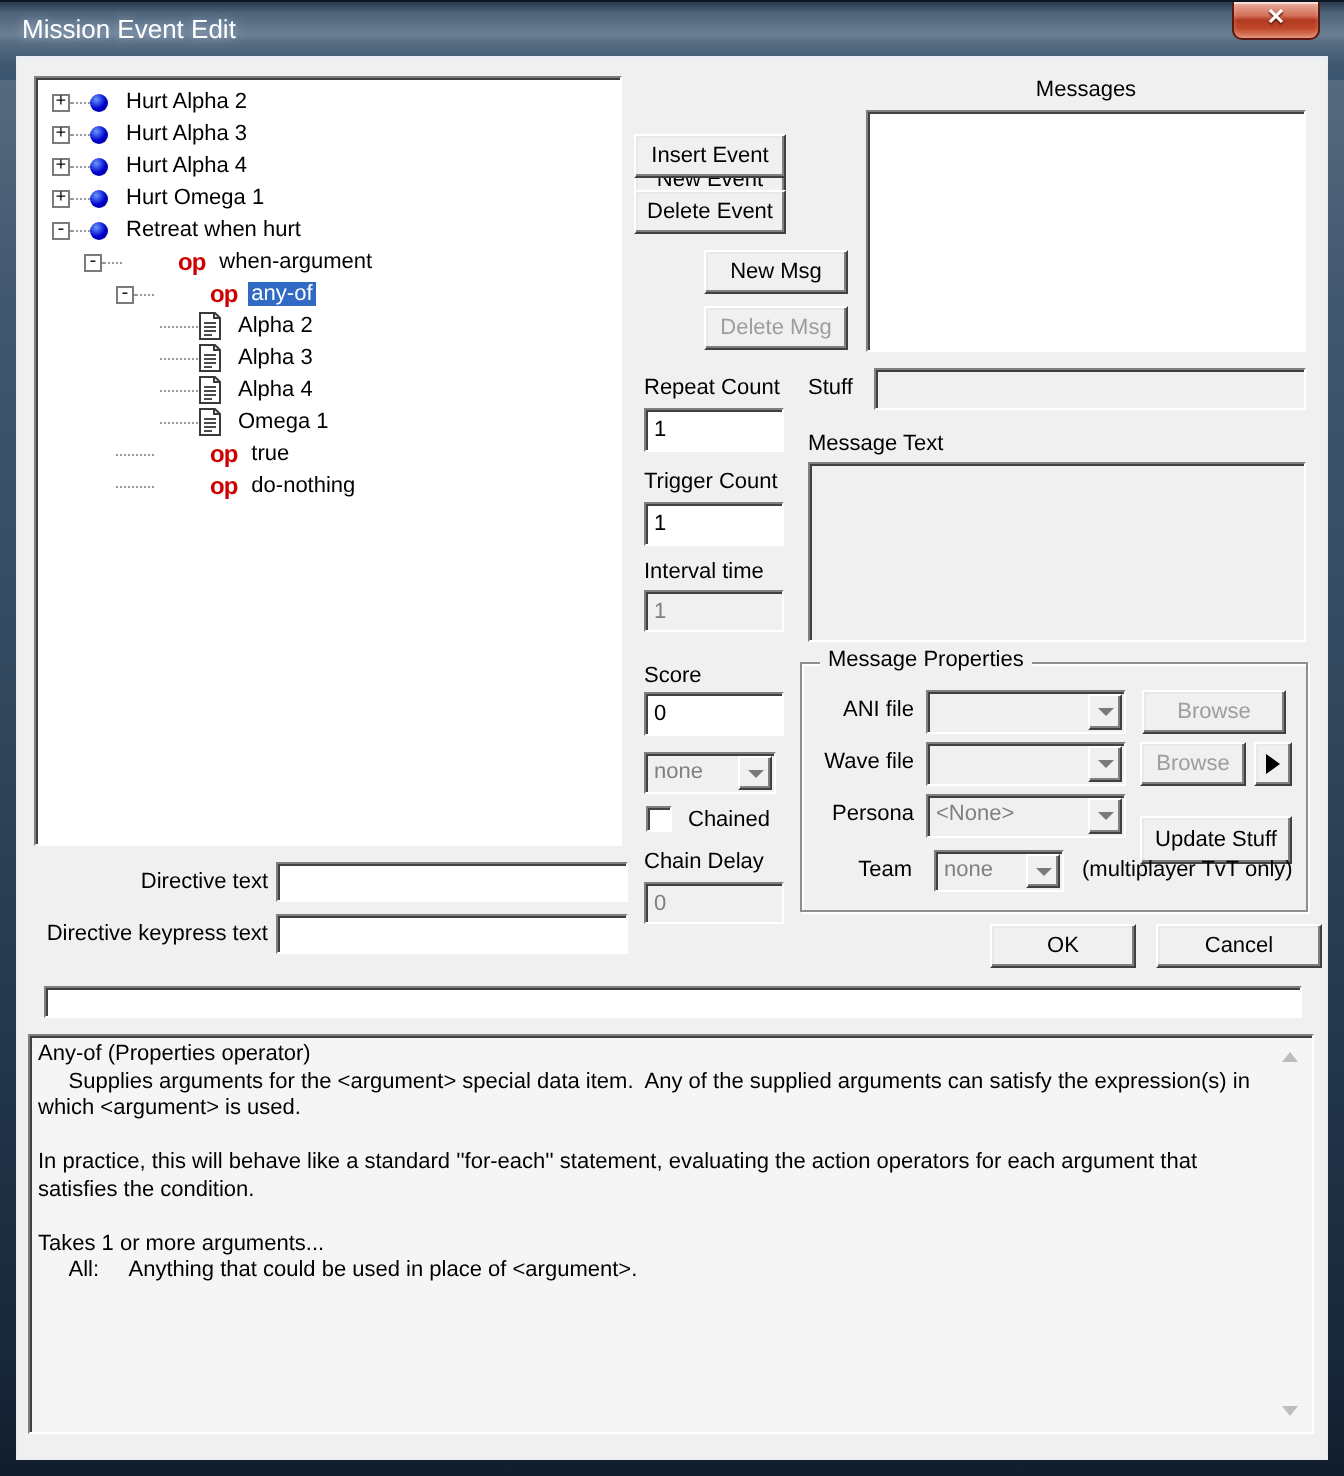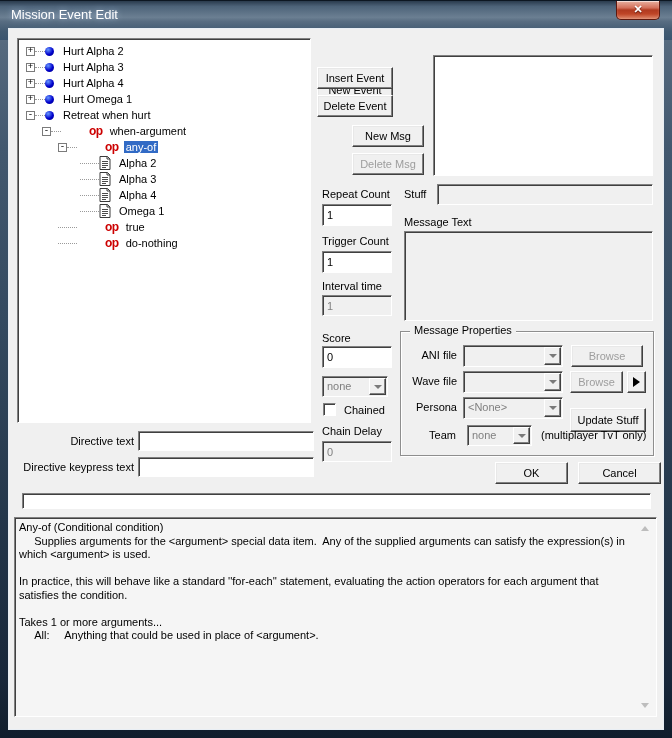--- a/index.html
+++ b/index.html
@@ -175,20 +175,21 @@
           <span class="tlab">do-nothing</span>
         </div>
     </div>
 
     <button class="btn" style="left:309px; top:11px; width:76px; height:22px;margin-top:40px;">New Event</button>
     <button class="btn" style="left:309px; top:39px; width:76px; height:22px;">Insert Event</button>
     <button class="btn" style="left:309px; top:67px; width:76px; height:22px;">Delete Event</button>
     <button class="btn" style="left:344px; top:97px; width:72px; height:22px;">New Msg</button>
     <button class="btn disabled" style="left:344px; top:125px; width:72px; height:22px;">Delete Msg</button>
 
+    <div class="lbl" style="left:425px; top:11px; width:220px; text-align:center;">Messages</div>
     <div class="sk white" style="position:absolute; left:425px; top:27px; width:220px; height:121px;"></div>
 
     <div class="lbl" style="left:314px; top:160px;">Repeat Count</div>
     <input class="edit sk white" style="left: 314px; top: 176px; width: 70px; height: 22px;" value="1">
     <div class="lbl" style="left:314px; top:207px;">Trigger Count</div>
     <input class="edit sk white" style="left: 314px; top: 223px; width: 70px; height: 22px;" value="1">
     <div class="lbl" style="left:314px; top:252px;">Interval time</div>
     <input class="edit sk grayfield" style="left: 314px; top: 267px; width: 70px; height: 21px;" disabled="" value="1">
 
     <div class="lbl" style="left:314px; top:304px;">Score</div>
@@ -258,21 +259,21 @@
     <button class="btn" style="left:570px; top:434px; width:83px; height:22px;">Cancel</button>
 
     <div class="lbl" style="left:10px; top:407px; width:116px; text-align:right;">Directive text</div>
     <input class="edit sk white" style="left: 130px; top: 403px; width: 176px; height: 20px;" value="">
     <div class="lbl" style="left:10px; top:433px; width:116px; text-align:right;">Directive keypress text</div>
     <input class="edit sk white" style="left: 130px; top: 429px; width: 176px; height: 20px;" value="">
 
     <input class="edit sk white" style="left: 14px; top: 465px; width: 629px; height: 16px; padding: 0px 3px;" value="">
 
     <div class="help sk">
-      <div class="hline">Any-of (Conditional condition)</div>
+      <div class="hline">Any-of (Properties operator)</div>
       <div class="hline">     Supplies arguments for the &lt;argument&gt; special data item.  Any of the supplied arguments can satisfy the expression(s) in which &lt;argument&gt; is used.</div>
       <div class="hline"></div>
       <div class="hline">In practice, this will behave like a standard ''for-each'' statement, evaluating the action operators for each argument that satisfies the condition.</div>
       <div class="hline"></div>
       <div class="hline">Takes 1 or more arguments...</div>
       <div class="hline">     All:     Anything that could be used in place of &lt;argument&gt;.</div>
       <div class="scr-up"></div>
       <div class="scr-dn"></div>
     </div>
 

